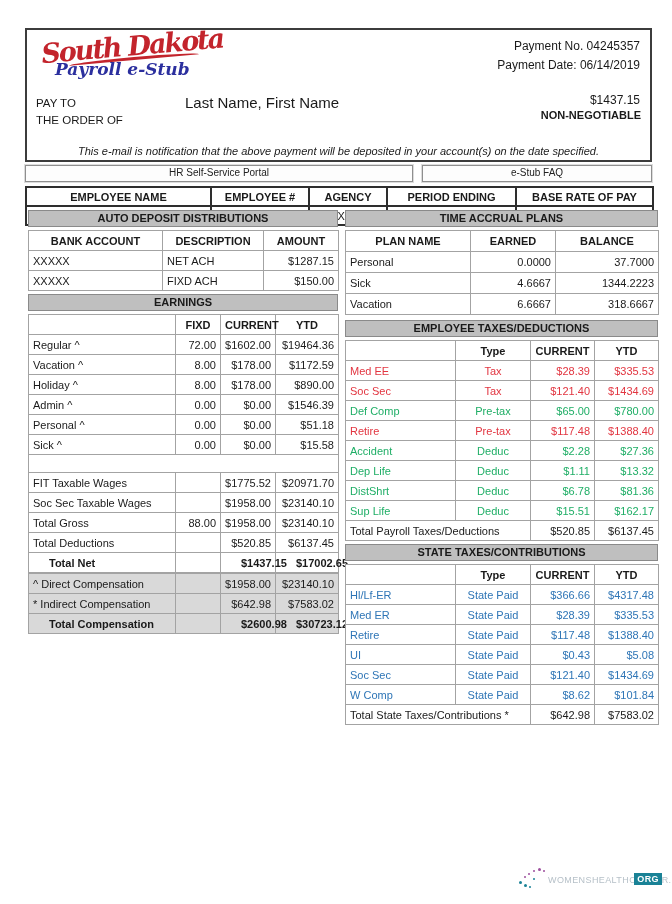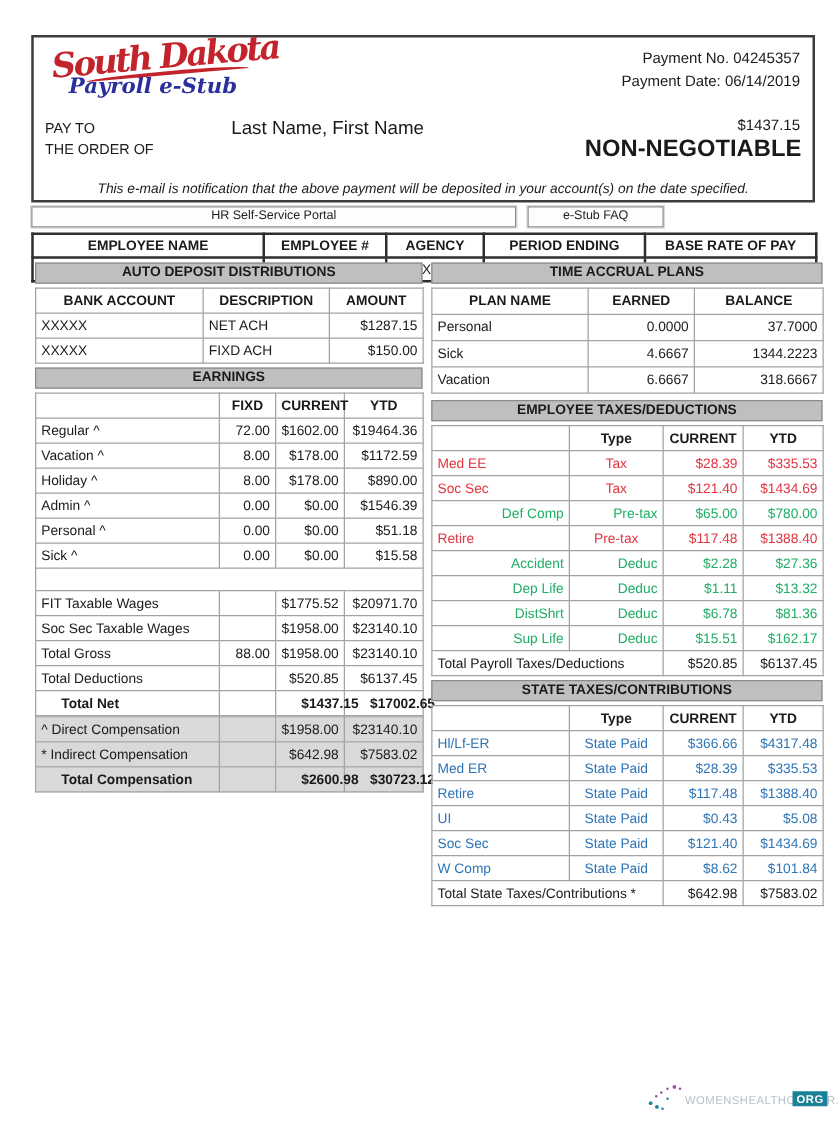--- a/index.html
+++ b/index.html
@@ -12,25 +12,25 @@
   .logo-sd{font-family:"DejaVu Serif",serif;font-style:italic;font-weight:700;font-size:27px;
            color:var(--logo-red);letter-spacing:-2px;line-height:1;transform:rotate(-5deg);}
   .logo-swoosh{height:3px;width:130px;background:var(--logo-red);border-radius:50%/100% 100% 0 0;
            margin:-2px 0 0 28px;transform:rotate(-5deg);}
   .logo-ps{font-family:"DejaVu Serif",serif;font-style:italic;font-weight:700;font-size:17px;
            color:var(--logo-blue);margin:1px 0 0 14px;line-height:1;}
   .payinfo{position:absolute;right:10px;top:7px;text-align:right;font-size:12px;line-height:1.55;}
   .payto{position:absolute;left:9px;top:65px;font-size:11.5px;line-height:1.5;}
   .payee{position:absolute;left:158px;top:64px;font-size:15px;}
   .amount{position:absolute;right:10px;top:63px;font-size:12px;}
-  .nonneg{position:absolute;right:9px;top:79px;font-size:19px;font-weight:700;}
+  .nonneg{position:absolute;right:9px;top:79px;font-size:11px;font-weight:700;}
   .notice{position:absolute;left:0;right:0;bottom:3px;text-align:center;font-style:italic;font-size:11px;}
 
   
-  .btnrow{position:absolute;left:25px;top:165px;width:506px;display:flex;gap:9px;}
+  .btnrow{position:absolute;left:25px;top:165px;width:627px;display:flex;gap:9px;}
   .btn{height:15px;line-height:14px;font-size:10px;text-align:center;color:#222;
        background:#fdfdfd;border:1px solid #8f8f8f;box-shadow:0 0 0 1px #dcdcdc;cursor:pointer;}
   .btn-portal{width:386px;}
   .btn-faq{flex:1;}
 
   
   table{border-collapse:collapse;table-layout:fixed;}
   .emp{position:absolute;left:25px;top:186px;width:627px;font-size:11px;}
   .emp td{border:2px solid #2e2e2e;text-align:center;height:17px;padding:0 2px;}
   .emp .hd{font-weight:700;}
@@ -41,21 +41,21 @@
   .col-right{left:345px;width:313px;}
   .bar{background:var(--bar-gray);border:1px solid #8a8a8a;font-weight:700;text-align:center;
        font-size:11px;height:15px;line-height:14px;margin-bottom:3px;}
   .grid{width:100%;border:1px solid #5a5a5a;}
   .grid td{border:1px solid #a3a3a3;height:19px;padding:0 4px;font-size:11px;background:#fff;}
   .grid .hd{font-weight:700;text-align:center;}
   .l{text-align:left}.r{text-align:right}.c{text-align:center}
   .spacer td{height:17px;}
   .bold td{font-weight:700;padding-left:20px;}
   .grid tr.red td{color:var(--red);}
-  .grid tr.green td{color:var(--green);text-align:right;}
+  .grid tr.green td{color:var(--green);}
   .grid tr.blue td{color:var(--blue);}
   .grid tr.total td{color:#1a1a1a;}
   .mt3{margin-top:3px}.mt5{margin-top:5px}.mt13{margin-top:0}
   .comp td{background:var(--comp-gray);}
   .accr td{height:20px;}
 
   
   .wm{position:absolute;left:518px;top:866px;width:144px;height:26px;}
   .wm-dot{position:absolute;border-radius:50%;}
   .wm-text{position:absolute;left:30px;top:9px;font-size:9px;color:var(--wm-text);letter-spacing:.4px;}

